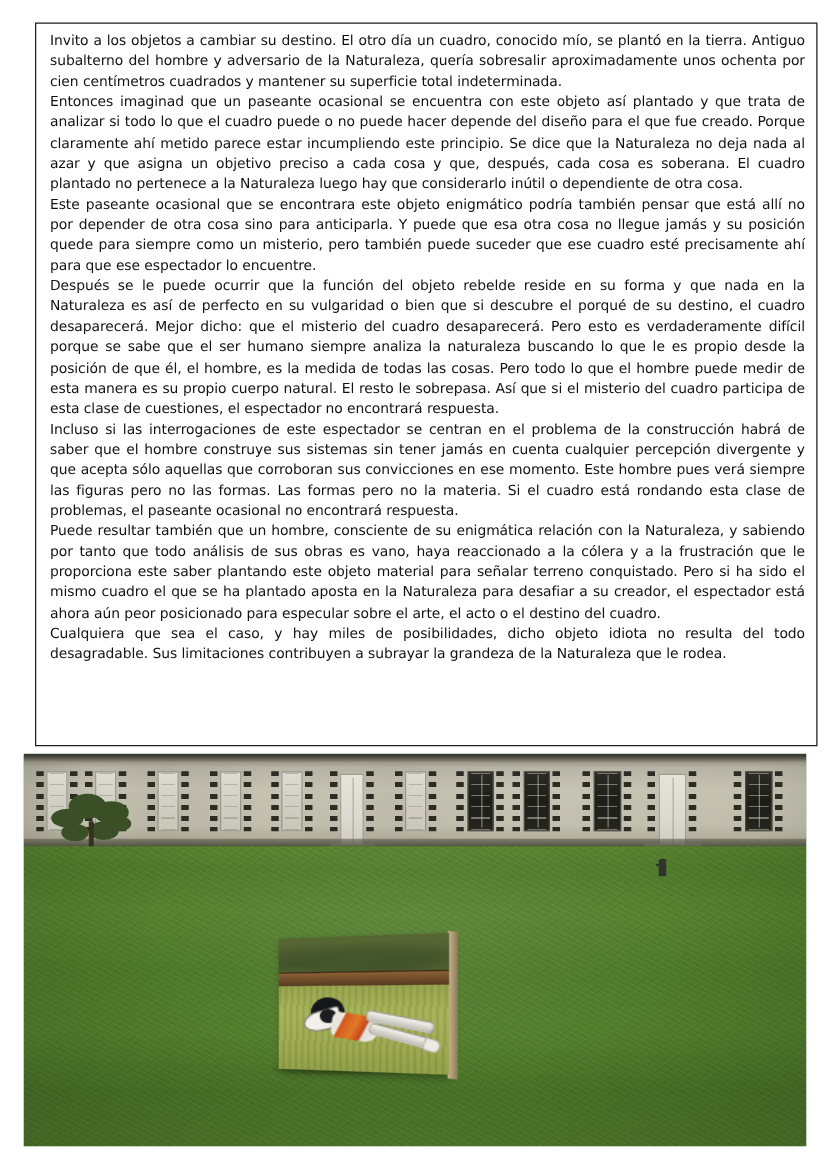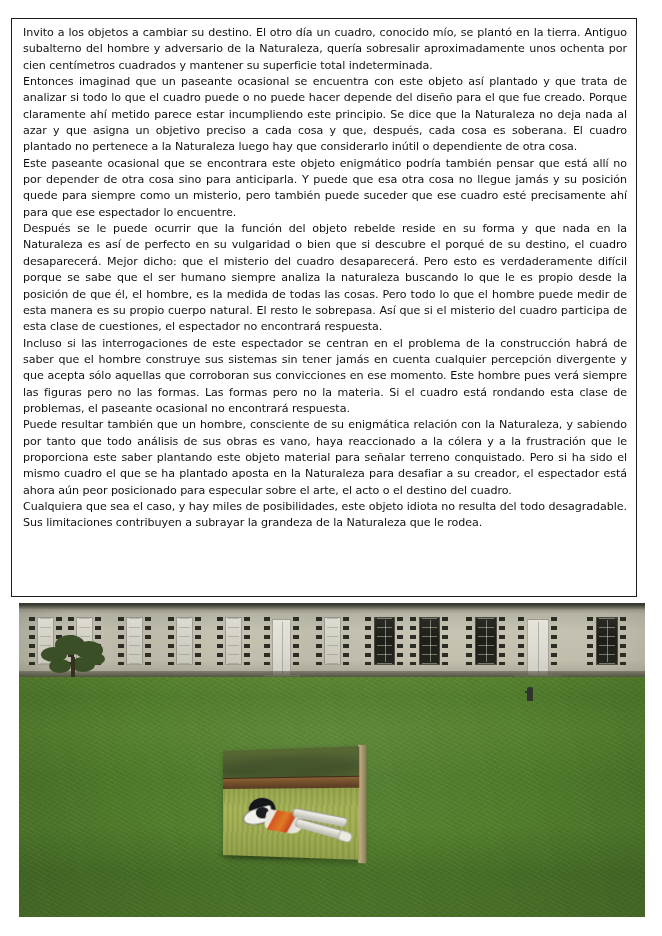--- a/index.html
+++ b/index.html
@@ -15,21 +15,21 @@
     position: relative;
     width: 662px;
     height: 936px;
     background: #ffffff;
     overflow: hidden;
   }
 
   
   .text-frame {
     position: absolute;
-    left: 11px;
+    left: 28px;
     top: 18px;
     width: 626px;
     height: 579px;
     border: 1px solid #1d1d1d;
     background: #ffffff;
     padding: 6px 9px 6px 11px;
     overflow: hidden;
   }
 
   .para {
@@ -400,21 +400,21 @@
 
 <div class="page">
 
   <div class="text-frame">
     <p class="para">Invito a los objetos a cambiar su destino. El otro día un cuadro, conocido mío, se plantó en la tierra. Antiguo subalterno del hombre y adversario de la Naturaleza, quería sobresalir aproximadamente unos ochenta por cien centímetros cuadrados y mantener su superficie total indeterminada.</p>
     <p class="para">Entonces imaginad que un paseante ocasional se encuentra con este objeto así plantado y que trata de analizar si todo lo que el cuadro puede o no puede hacer depende del diseño para el que fue creado. Porque claramente ahí metido parece estar incumpliendo este principio. Se dice que la Naturaleza no deja nada al azar y que asigna un objetivo preciso a cada cosa y que, después, cada cosa es soberana. El cuadro plantado no pertenece a la Naturaleza luego hay que considerarlo inútil o dependiente de otra cosa.</p>
     <p class="para">Este paseante ocasional que se encontrara este objeto enigmático podría también pensar que está allí no por depender de otra cosa sino para anticiparla. Y puede que esa otra cosa no llegue jamás y su posición quede para siempre como un misterio, pero también puede suceder que ese cuadro esté precisamente ahí para que ese espectador lo encuentre.</p>
     <p class="para">Después se le puede ocurrir que la función del objeto rebelde reside en su forma y que nada en la Naturaleza es así de perfecto en su vulgaridad o bien que si descubre el porqué de su destino, el cuadro desaparecerá. Mejor dicho: que el misterio del cuadro desaparecerá. Pero esto es verdaderamente difícil porque se sabe que el ser humano siempre analiza la naturaleza buscando lo que le es propio desde la posición de que él, el hombre, es la medida de todas las cosas. Pero todo lo que el hombre puede medir de esta manera es su propio cuerpo natural. El resto le sobrepasa. Así que si el misterio del cuadro participa de esta clase de cuestiones, el espectador no encontrará respuesta.</p>
     <p class="para">Incluso si las interrogaciones de este espectador se centran en el problema de la construcción habrá de saber que el hombre construye sus sistemas sin tener jamás en cuenta cualquier percepción divergente y que acepta sólo aquellas que corroboran sus convicciones en ese momento. Este hombre pues verá siempre las figuras pero no las formas. Las formas pero no la materia. Si el cuadro está rondando esta clase de problemas, el paseante ocasional no encontrará respuesta.</p>
     <p class="para">Puede resultar también que un hombre, consciente de su enigmática relación con la Naturaleza, y sabiendo por tanto que todo análisis de sus obras es vano, haya reaccionado a la cólera y a la frustración que le proporciona este saber plantando este objeto material para señalar terreno conquistado. Pero si ha sido el mismo cuadro el que se ha plantado aposta en la Naturaleza para desafiar a su creador, el espectador está ahora aún peor posicionado para especular sobre el arte, el acto o el destino del cuadro.</p>
-    <p class="para">Cualquiera que sea el caso, y hay miles de posibilidades, este objeto idiota no resulta del todo desagradable. Sus limitaciones contribuyen a subrayar la grandeza de la Naturaleza que le rodea.</p>
+    <p class="para">Cualquiera que sea el caso, y hay miles de posibilidades, dicho objeto idiota no resulta del todo desagradable. Sus limitaciones contribuyen a subrayar la grandeza de la Naturaleza que le rodea.</p>
   </div>
 
   <div class="photo">
 
     <div class="photo-sky"></div>
 
     <div class="facade"></div>
     <div class="facade-shade"></div>
     <div class="facade-cornice"></div>
 

